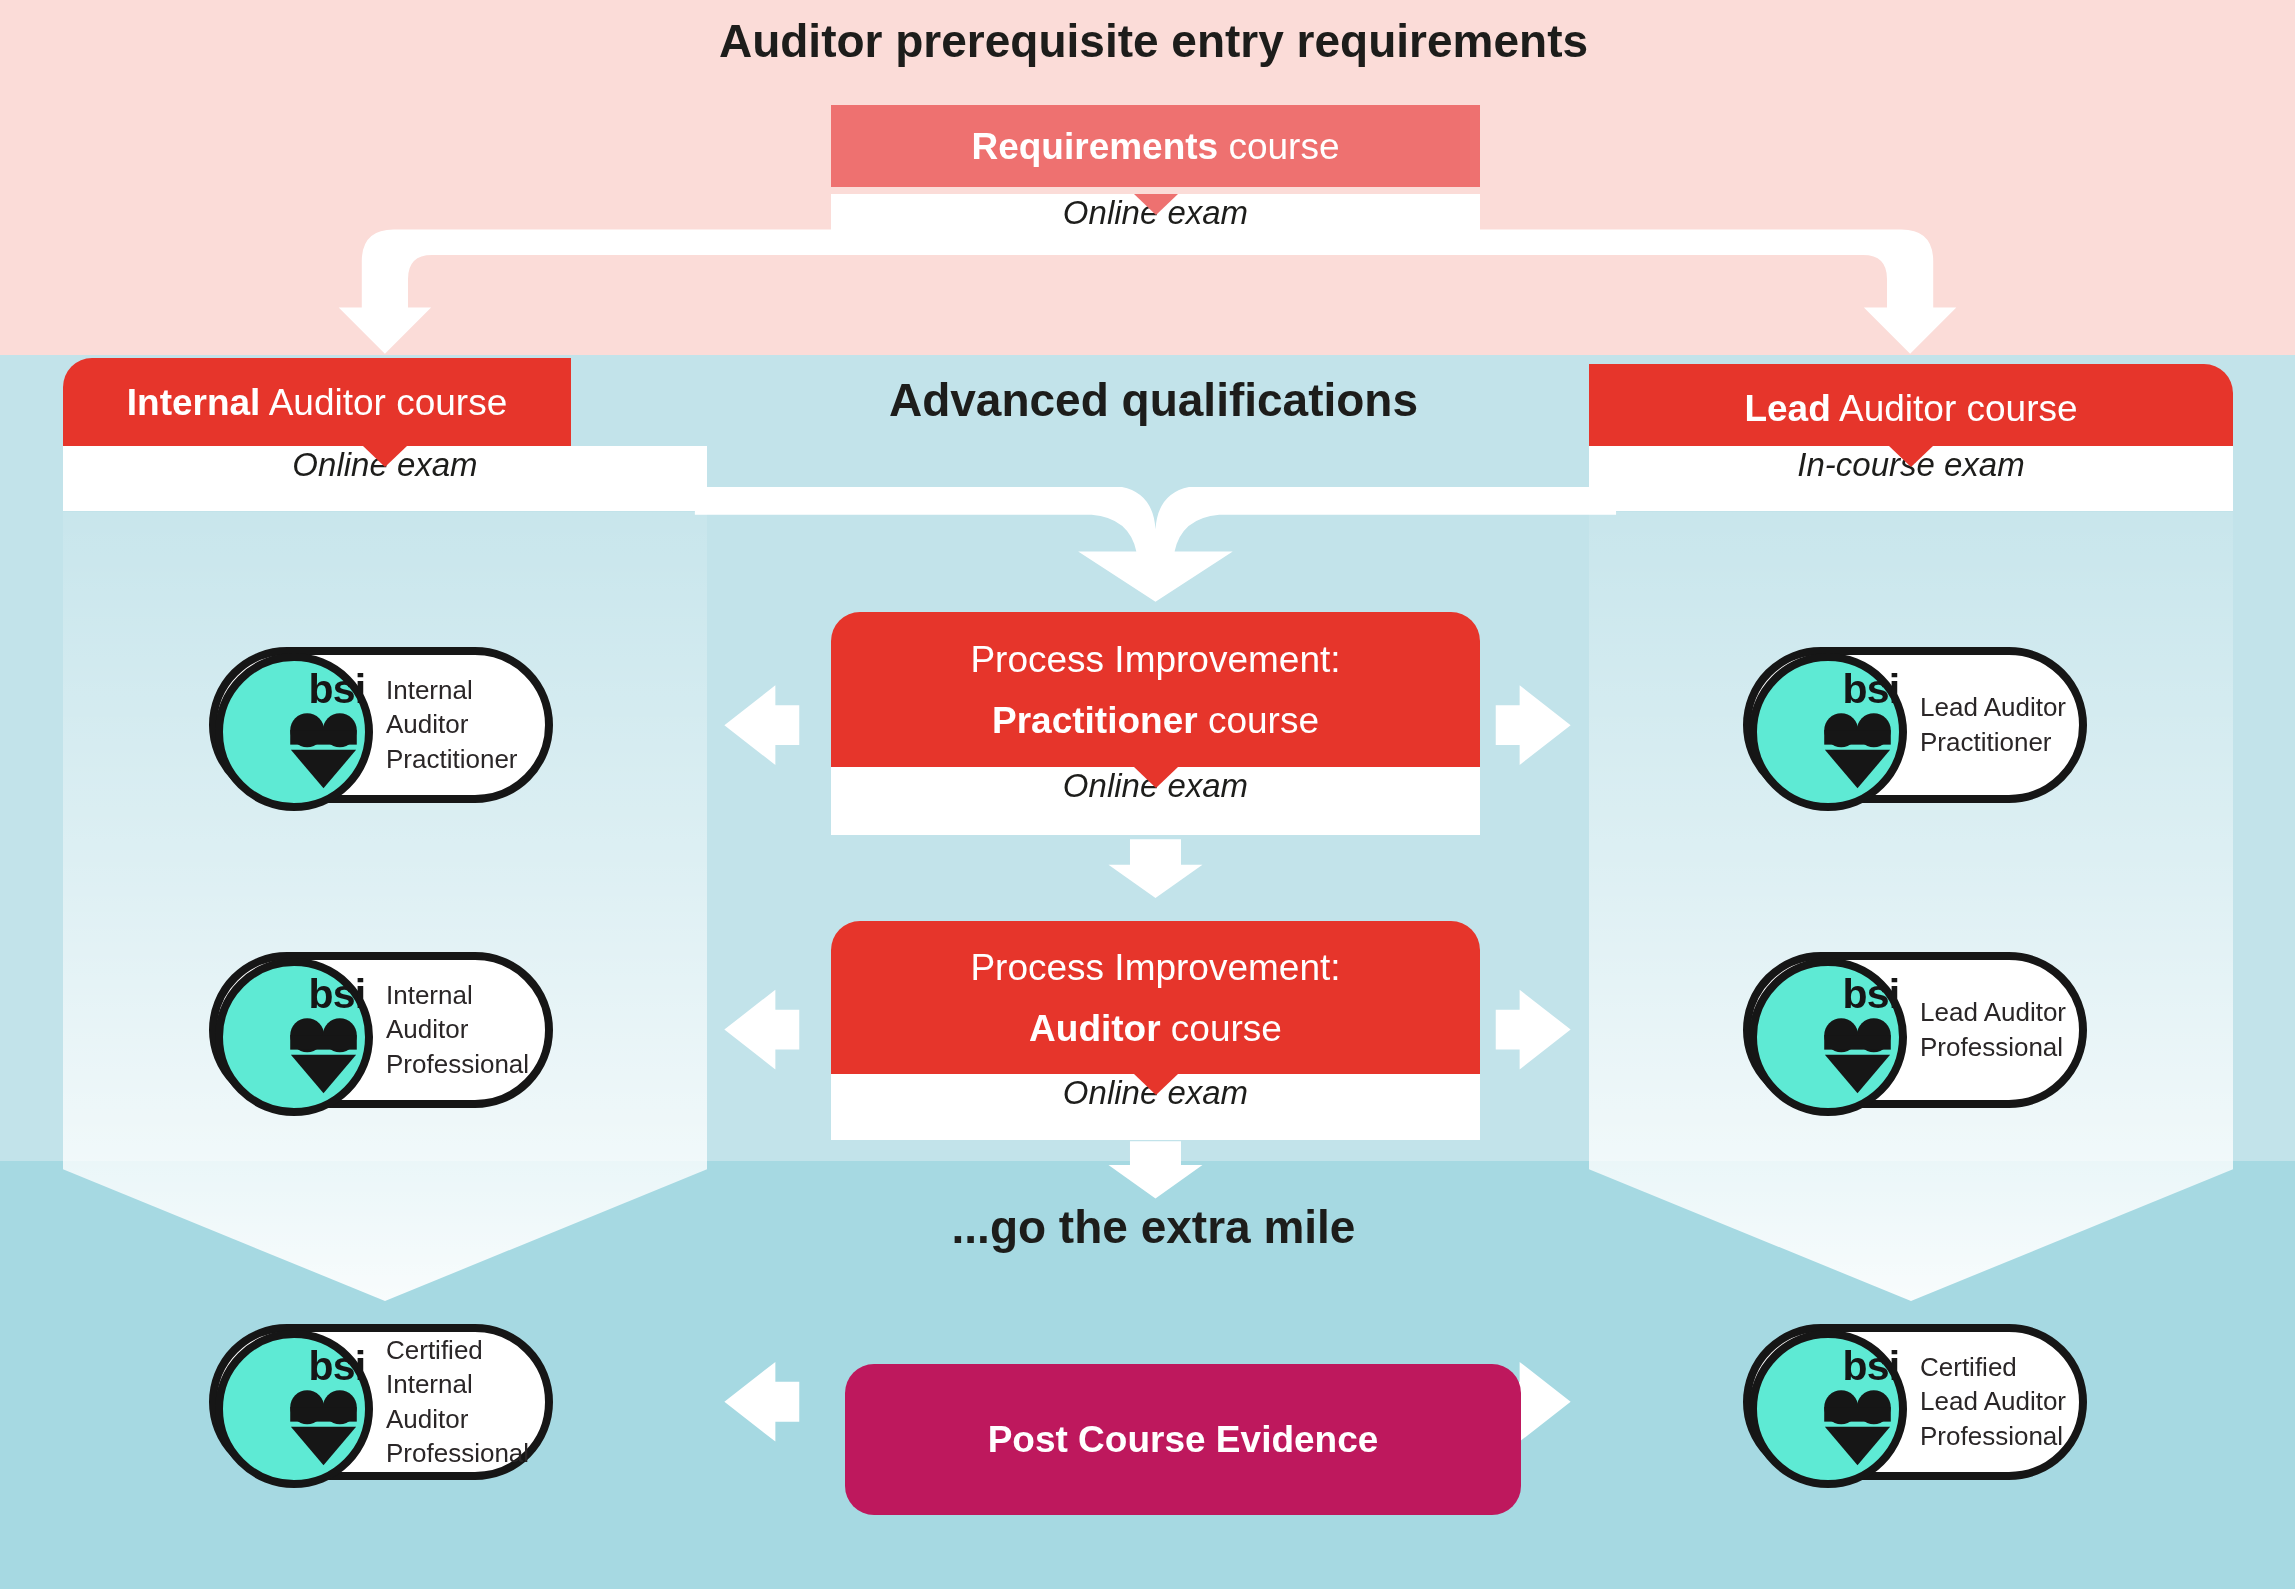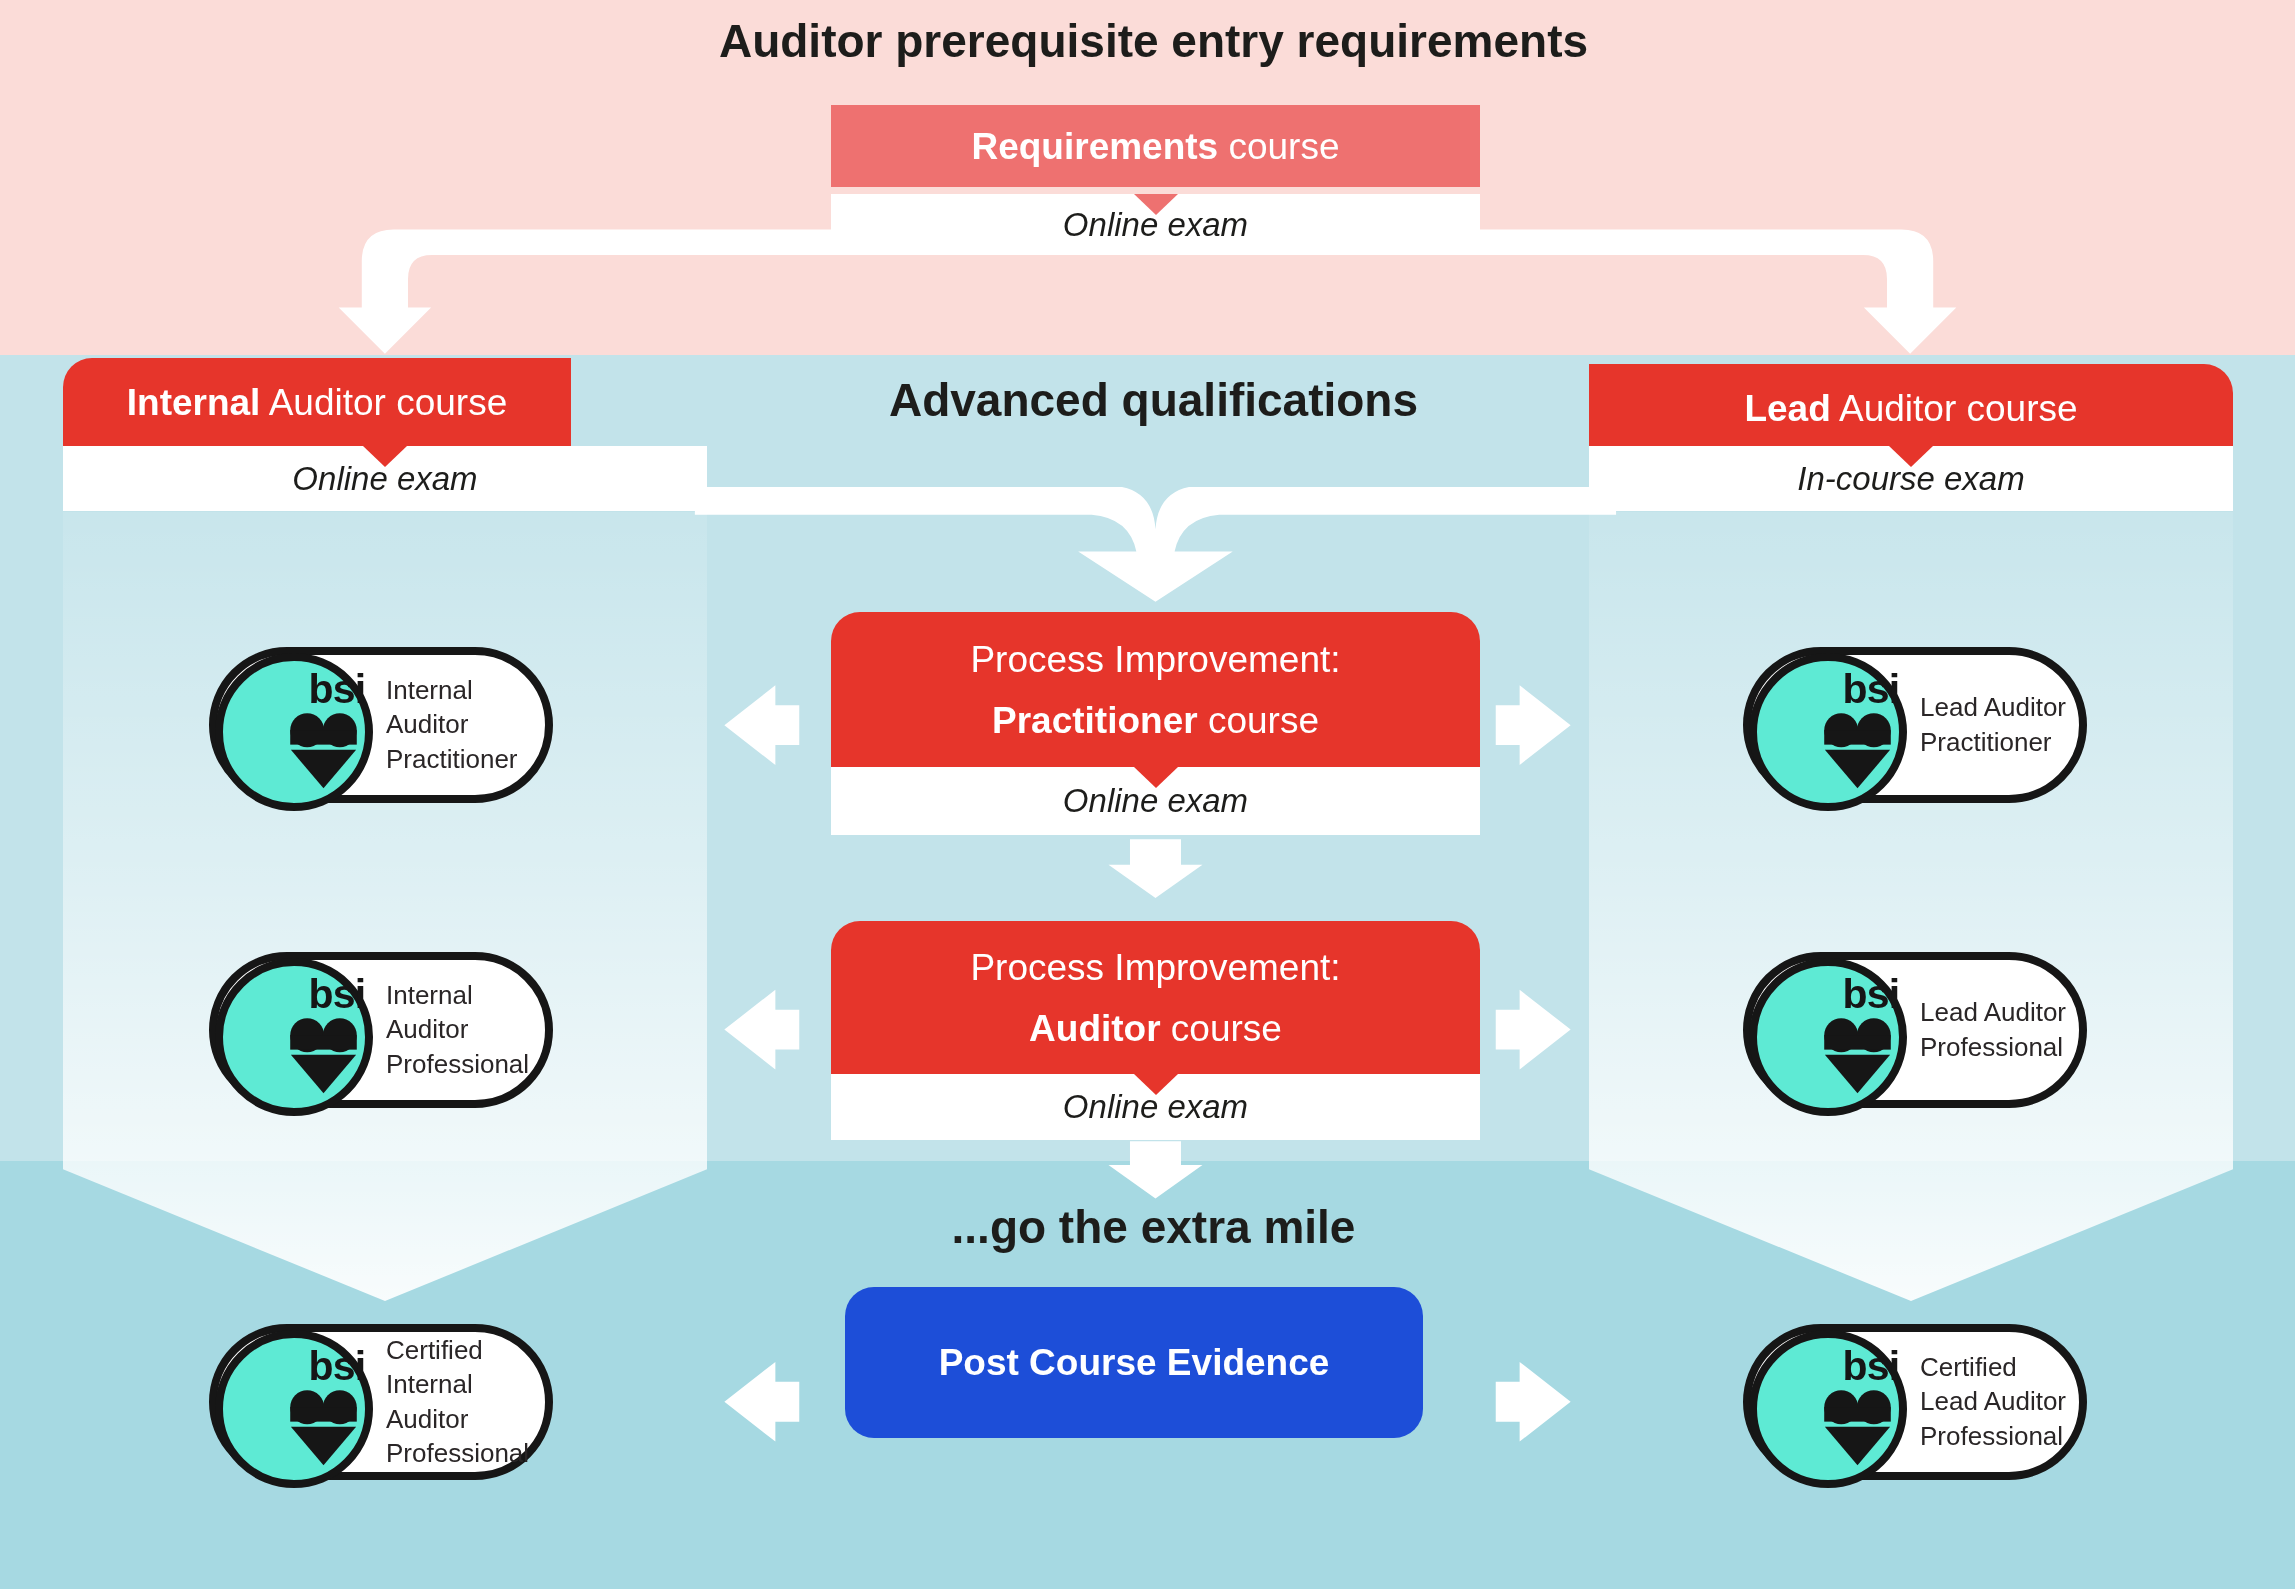--- a/index.html
+++ b/index.html
@@ -27,23 +27,23 @@
   
   .box{position:absolute;display:flex;flex-direction:column;align-items:center;
        justify-content:center;color:#fff;font-size:37px;line-height:1.0;row-gap:24px;}
   .box .ln{white-space:pre;}
   .b{font-weight:700;}
   #req-box{left:831px;top:105px;width:649px;height:82px;background:#ee7170;}
   #internal-box{left:63px;top:358px;width:508px;height:88px;background:#e6352b;border-radius:29px 0 0 0;}
   #lead-box{left:1589px;top:364px;width:644px;height:88px;background:#e6352b;border-radius:0 29px 0 0;}
   #practitioner-box{left:831px;top:612px;width:649px;height:155px;background:#e6352b;border-radius:29px 29px 0 0;}
   #auditor-box{left:831px;top:921px;width:649px;height:153px;background:#e6352b;border-radius:29px 29px 0 0;}
-  #post-box{left:845px;top:1287px;width:578px;height:151px;background:#1d4ed8;border-radius:29px;}
-  
-  .strip{position:absolute;background:#fff;display:flex;align-items:center;justify-content:center;}
+  #post-box{left:845px;top:1364px;width:676px;height:151px;background:#be185d;border-radius:29px;}
+  
+  .strip{position:absolute;background:#fff;display:flex;justify-content:center;}
   .strip .exam{font-style:italic;font-size:33px;color:#1d1d1b;}
   #req-strip{left:831px;top:194px;width:649px;height:61px;}
   #internal-strip{left:63px;top:446px;width:644px;height:65px;}
   #lead-strip{left:1589px;top:446px;width:644px;height:65px;}
   #practitioner-strip{left:831px;top:767px;width:649px;height:68px;}
   #auditor-strip{left:831px;top:1074px;width:649px;height:66px;}
   .notch{position:absolute;top:0;left:50%;margin-left:-22px;width:0;height:0;
          border-left:22px solid transparent;border-right:22px solid transparent;}
   .notch.red{border-top:21px solid #e6352b;}
   .notch.salmon{border-top:21px solid #ee7170;}

